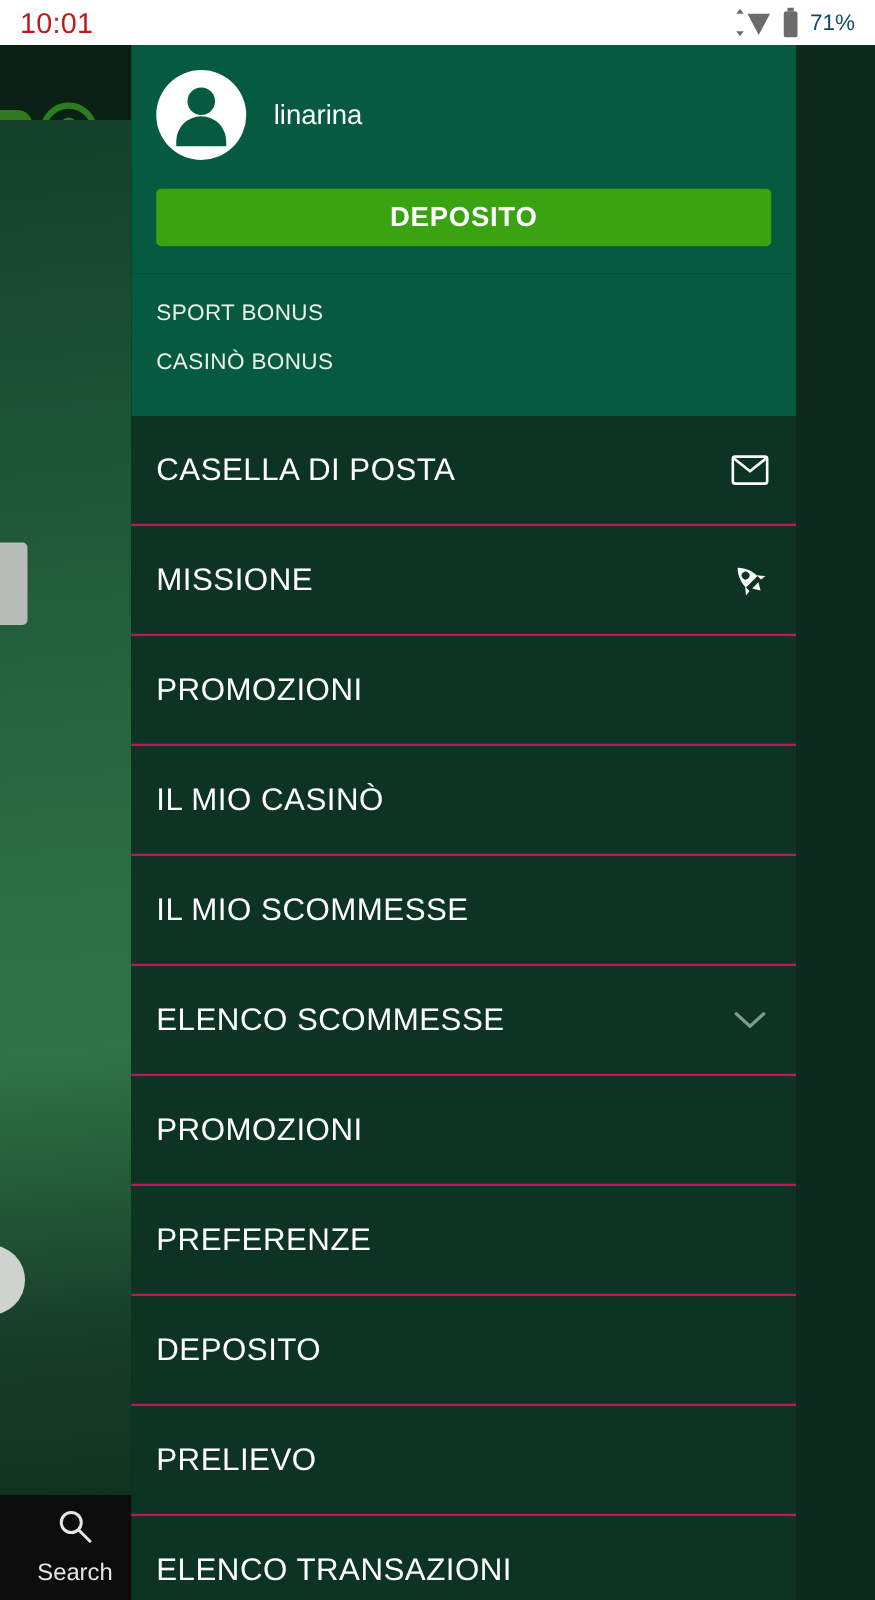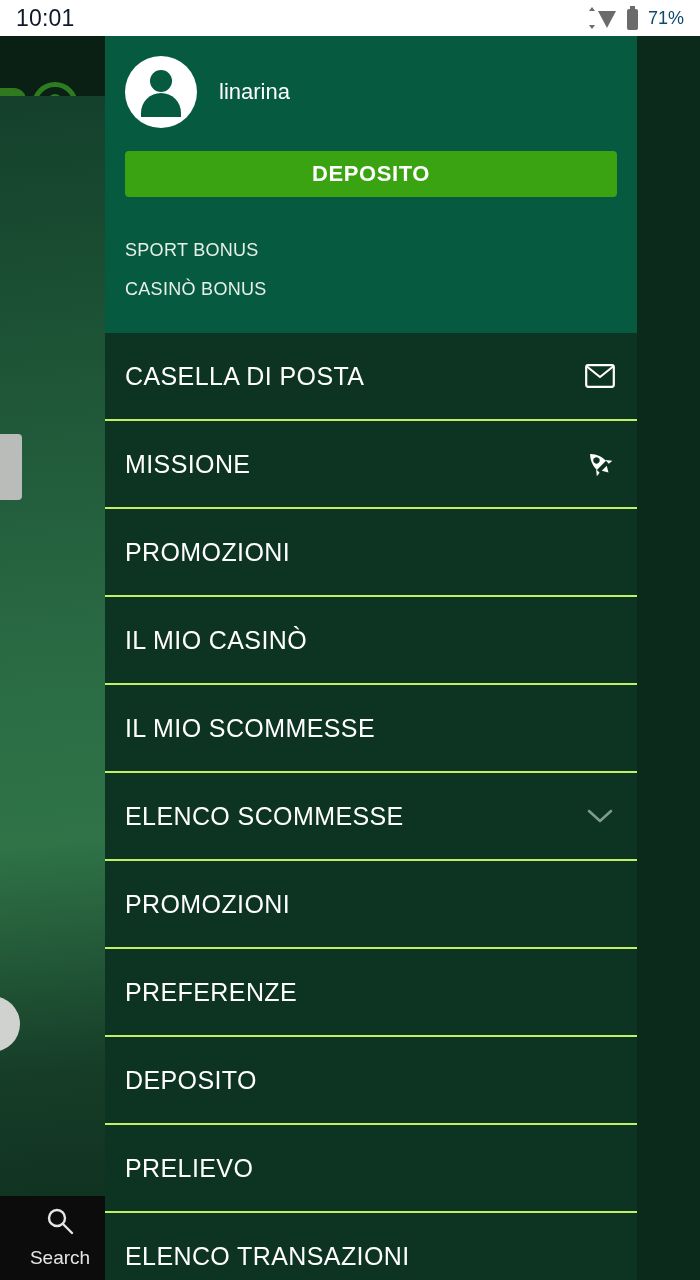--- a/index.html
+++ b/index.html
@@ -9,21 +9,21 @@
     background:#0b2a1c;
     position:relative;
   }
 
   
   .statusbar{
     position:absolute; top:0; left:0; width:700px; height:36px;
     background:#ffffff; display:flex; align-items:center;
     justify-content:space-between; padding:0 16px;
   }
-  .status-time{ font-size:23px; color:#0f172a; letter-spacing:.2px; }
+  .status-time{ font-size:23px; color:#b91c1c; letter-spacing:.2px; }
   .status-right{ display:flex; align-items:center; gap:9px; }
   .status-right svg{ display:block; }
   .status-batt{ font-size:18px; color:#0c4a6e; }
 
   
   .bg-layer{
     position:absolute; top:36px; left:0; width:105px; height:1244px;
     overflow:hidden;
   }
   .bg-topbar{
@@ -107,21 +107,21 @@
   .bonus-block{
     background:#055a3f; padding:12px 20px 24px 20px;
   }
   .bonus-row{
     color:#e8efe9; font-size:18px; letter-spacing:.3px; padding:9px 0;
   }
 
   .menu{ background:#0d3322; }
   .menu-item{
     height:88px; display:flex; align-items:center; justify-content:space-between;
-    padding:0 20px; border-bottom:2px solid #bef264; background:#0d3322;
+    padding:0 20px; border-bottom:2px solid #be185d; background:#0d3322;
     cursor:pointer;
   }
   .menu-label{
     color:#ffffff; font-size:25px; letter-spacing:.4px;
   }
   .menu-icon{ display:flex; align-items:center; justify-content:center;
     width:34px; height:34px; }
   .menu-icon svg{ display:block; }
 </style>
 </head>

